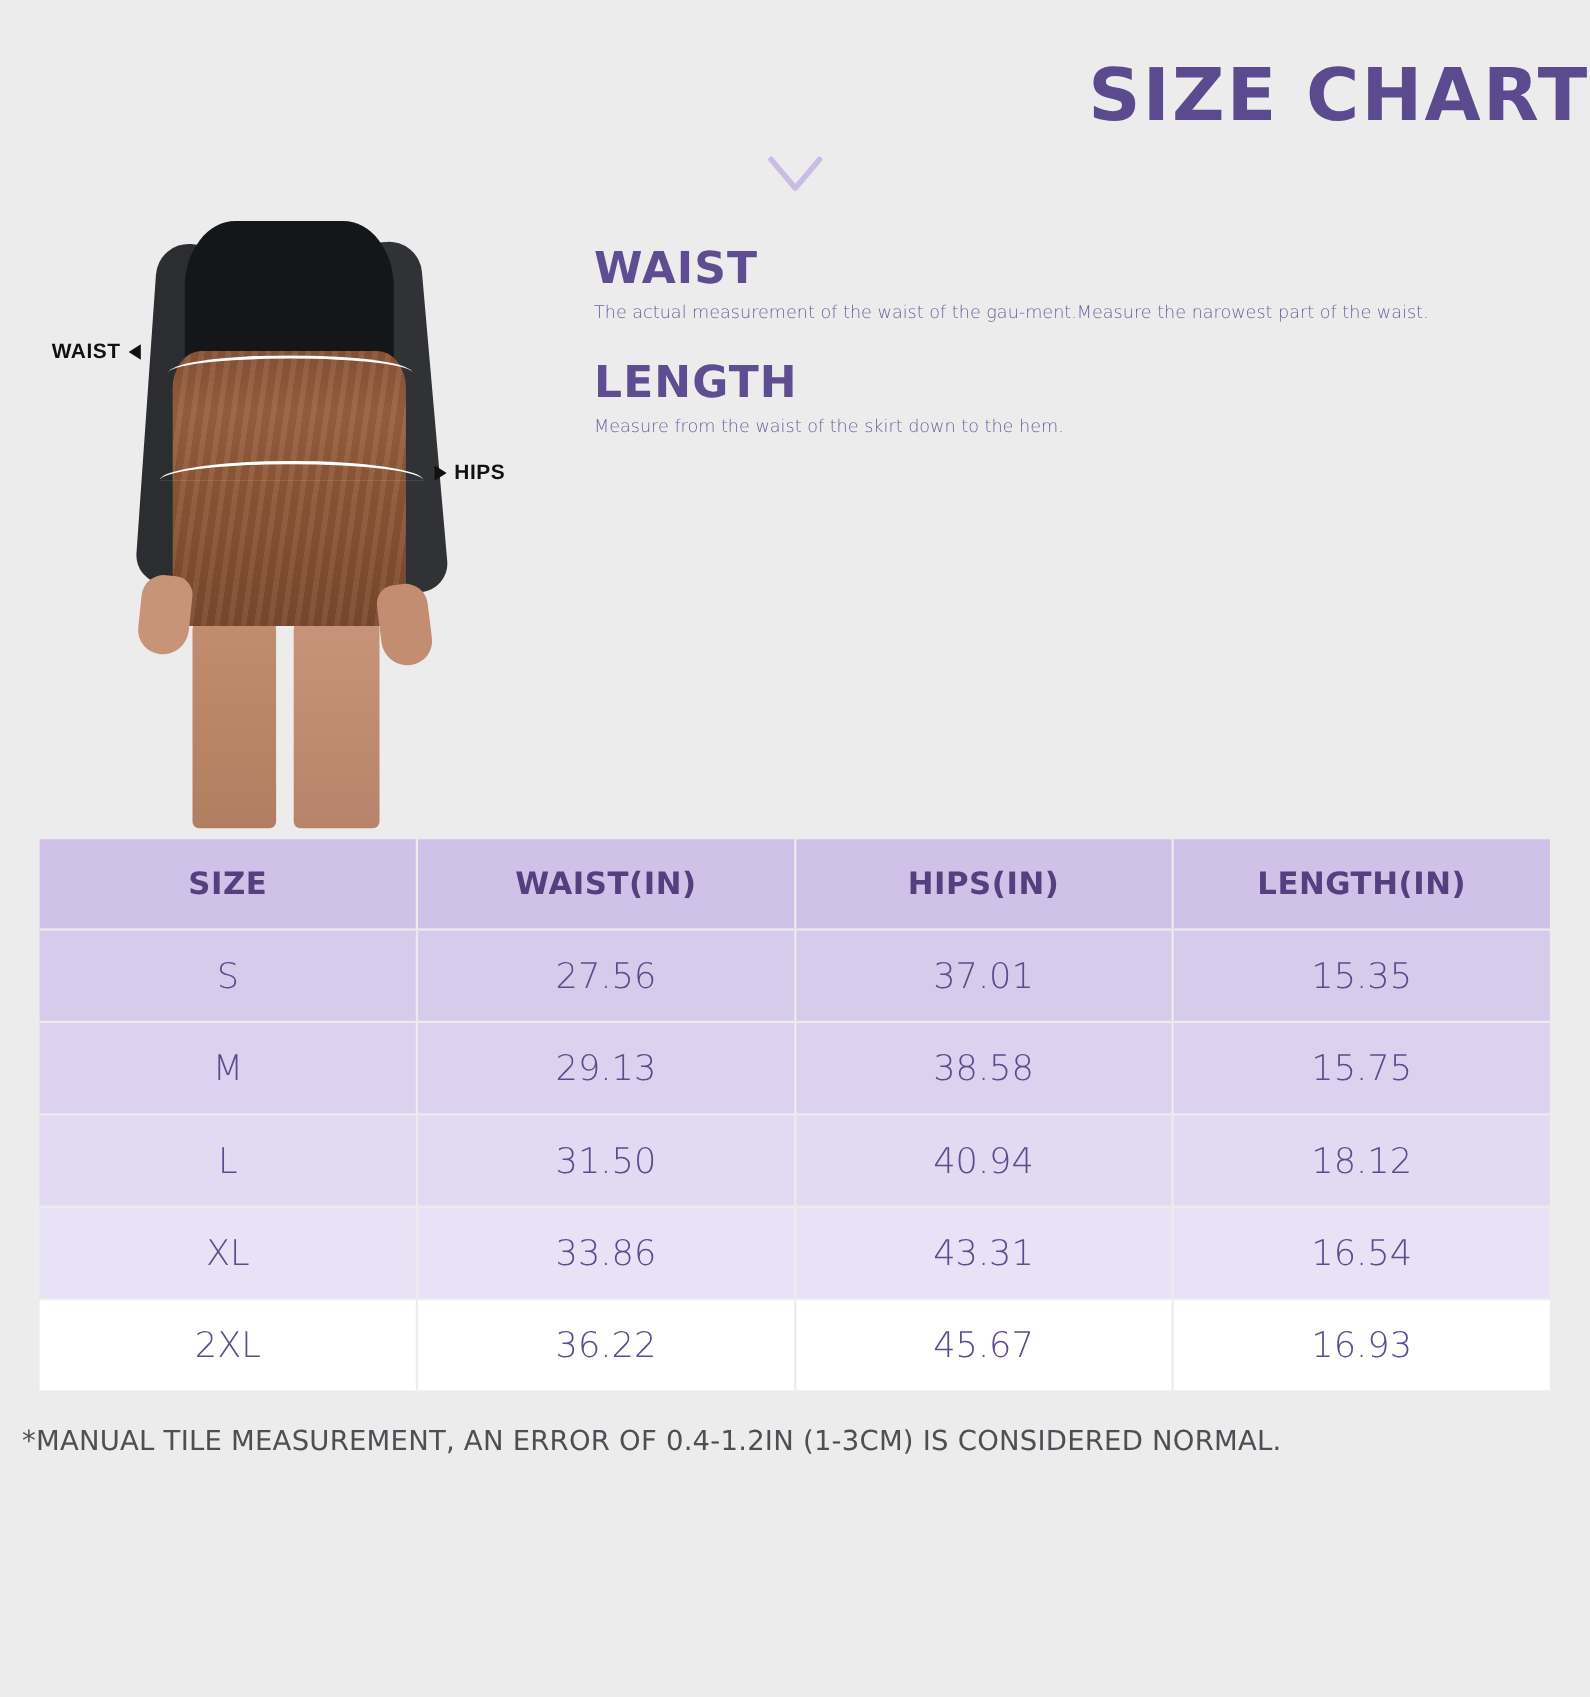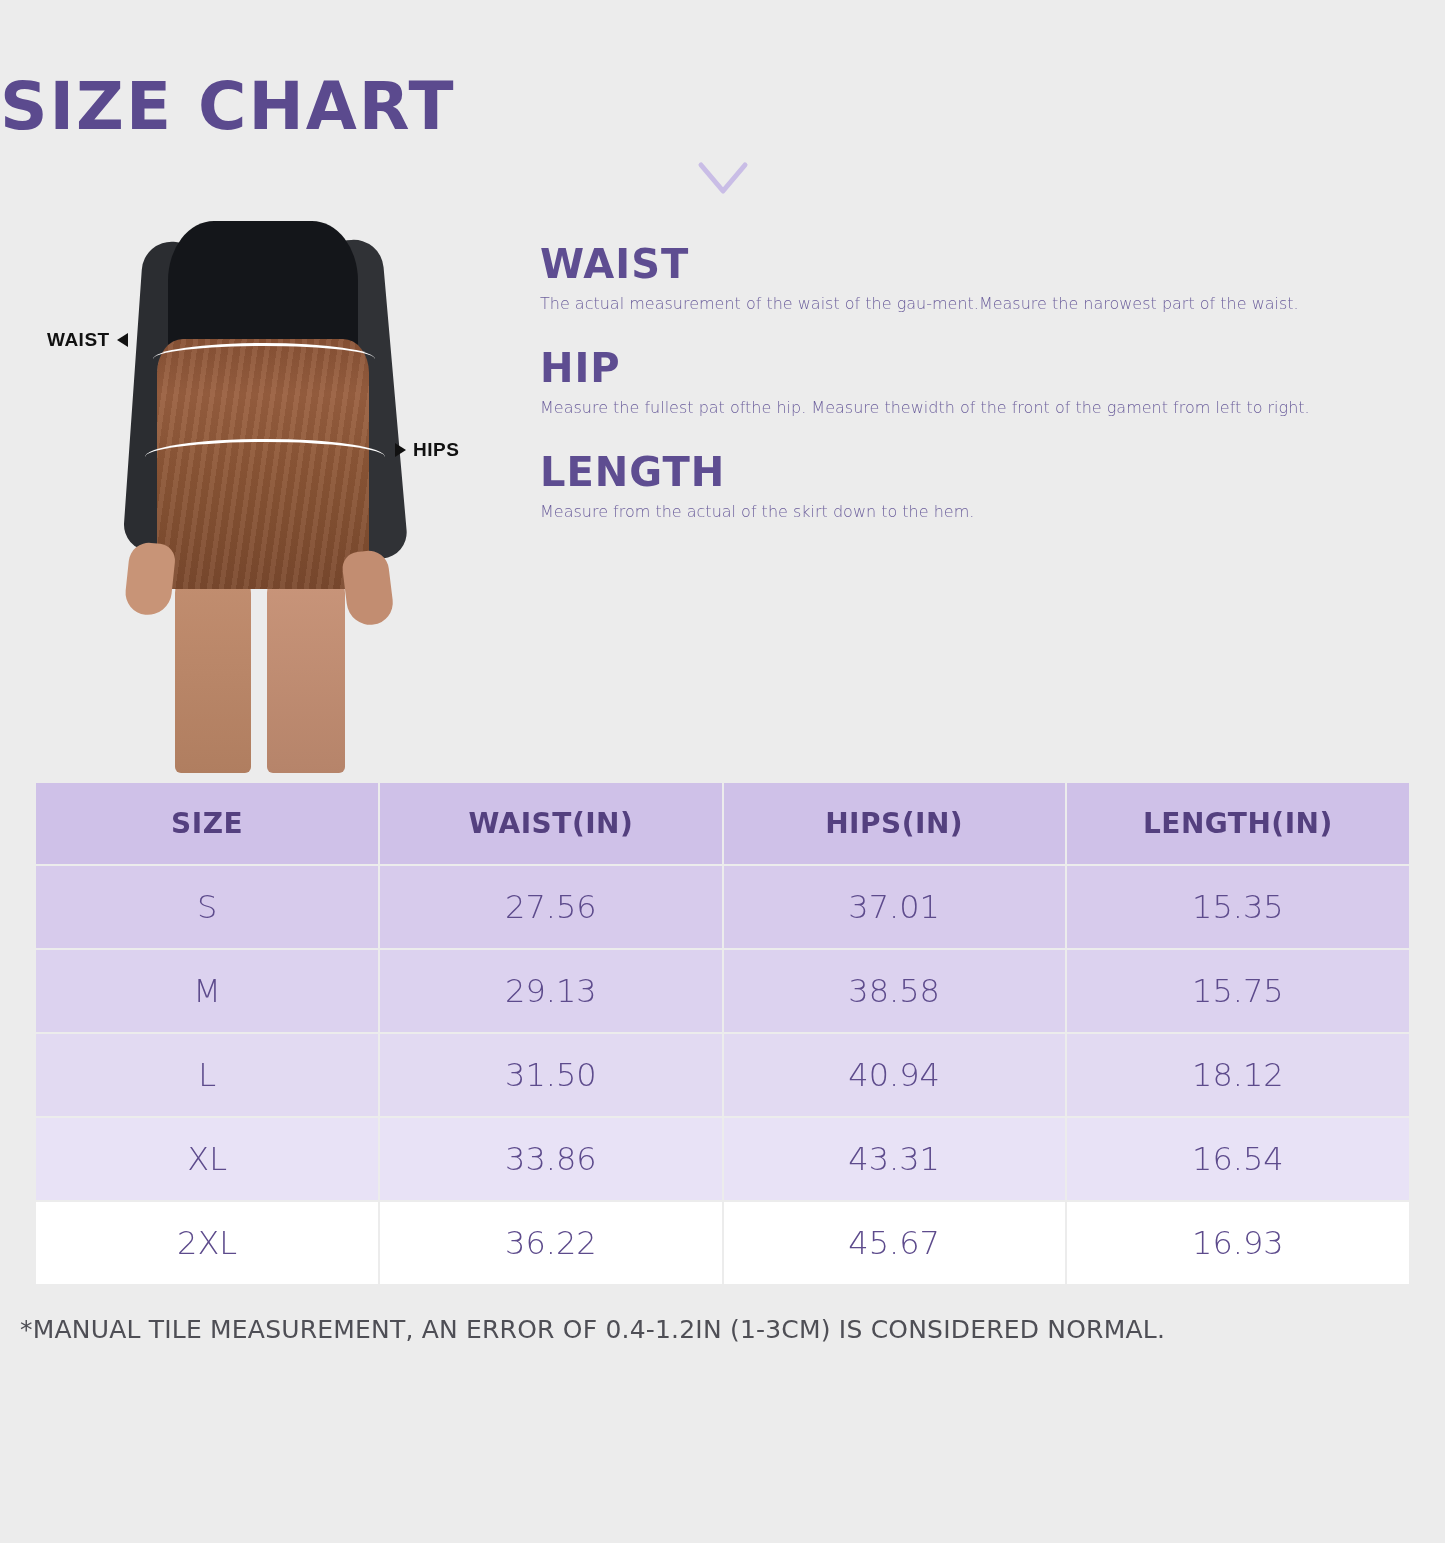--- a/index.html
+++ b/index.html
@@ -13,26 +13,26 @@
   }
   .page {
     position: relative;
     width: 1445px;
     height: 1543px;
     background: #ececec;
   }
 
   
   .title {
-    text-align: left;
+    text-align: right;
     font-size: 66px;
     font-weight: bold;
     letter-spacing: 2px;
     color: #5b4a8e;
-    padding-top: 72px;
+    padding-top: 52px;
     line-height: 1.05;
     font-family: "DejaVu Sans", sans-serif;
   }
   .chev {
     text-align: center;
     margin-top: 18px;
     height: 56px;
   }
   .chev svg { display: inline-block; }
 
@@ -256,26 +256,22 @@
         <span>HIPS</span>
       </div>
     </div>
 
     <div class="textcol">
       <div class="blk">
         <h2>WAIST</h2>
         <p>The actual measurement of the waist of the gau-ment.Measure the narowest part of the waist.</p>
       </div>
       <div class="blk">
-        <h2>HIP</h2>
-        <p>Measure the fullest pat ofthe hip. Measure thewidth of the front of the gament from left to right.</p>
-      </div>
-      <div class="blk">
         <h2>LENGTH</h2>
-        <p>Measure from the actual of the skirt down to the hem.</p>
+        <p>Measure from the waist of the skirt down to the hem.</p>
       </div>
     </div>
   </div>
 
   <div class="table-wrap">
     <table>
       <thead>
         <tr>
           <th>SIZE</th>
           <th>WAIST(IN)</th>

